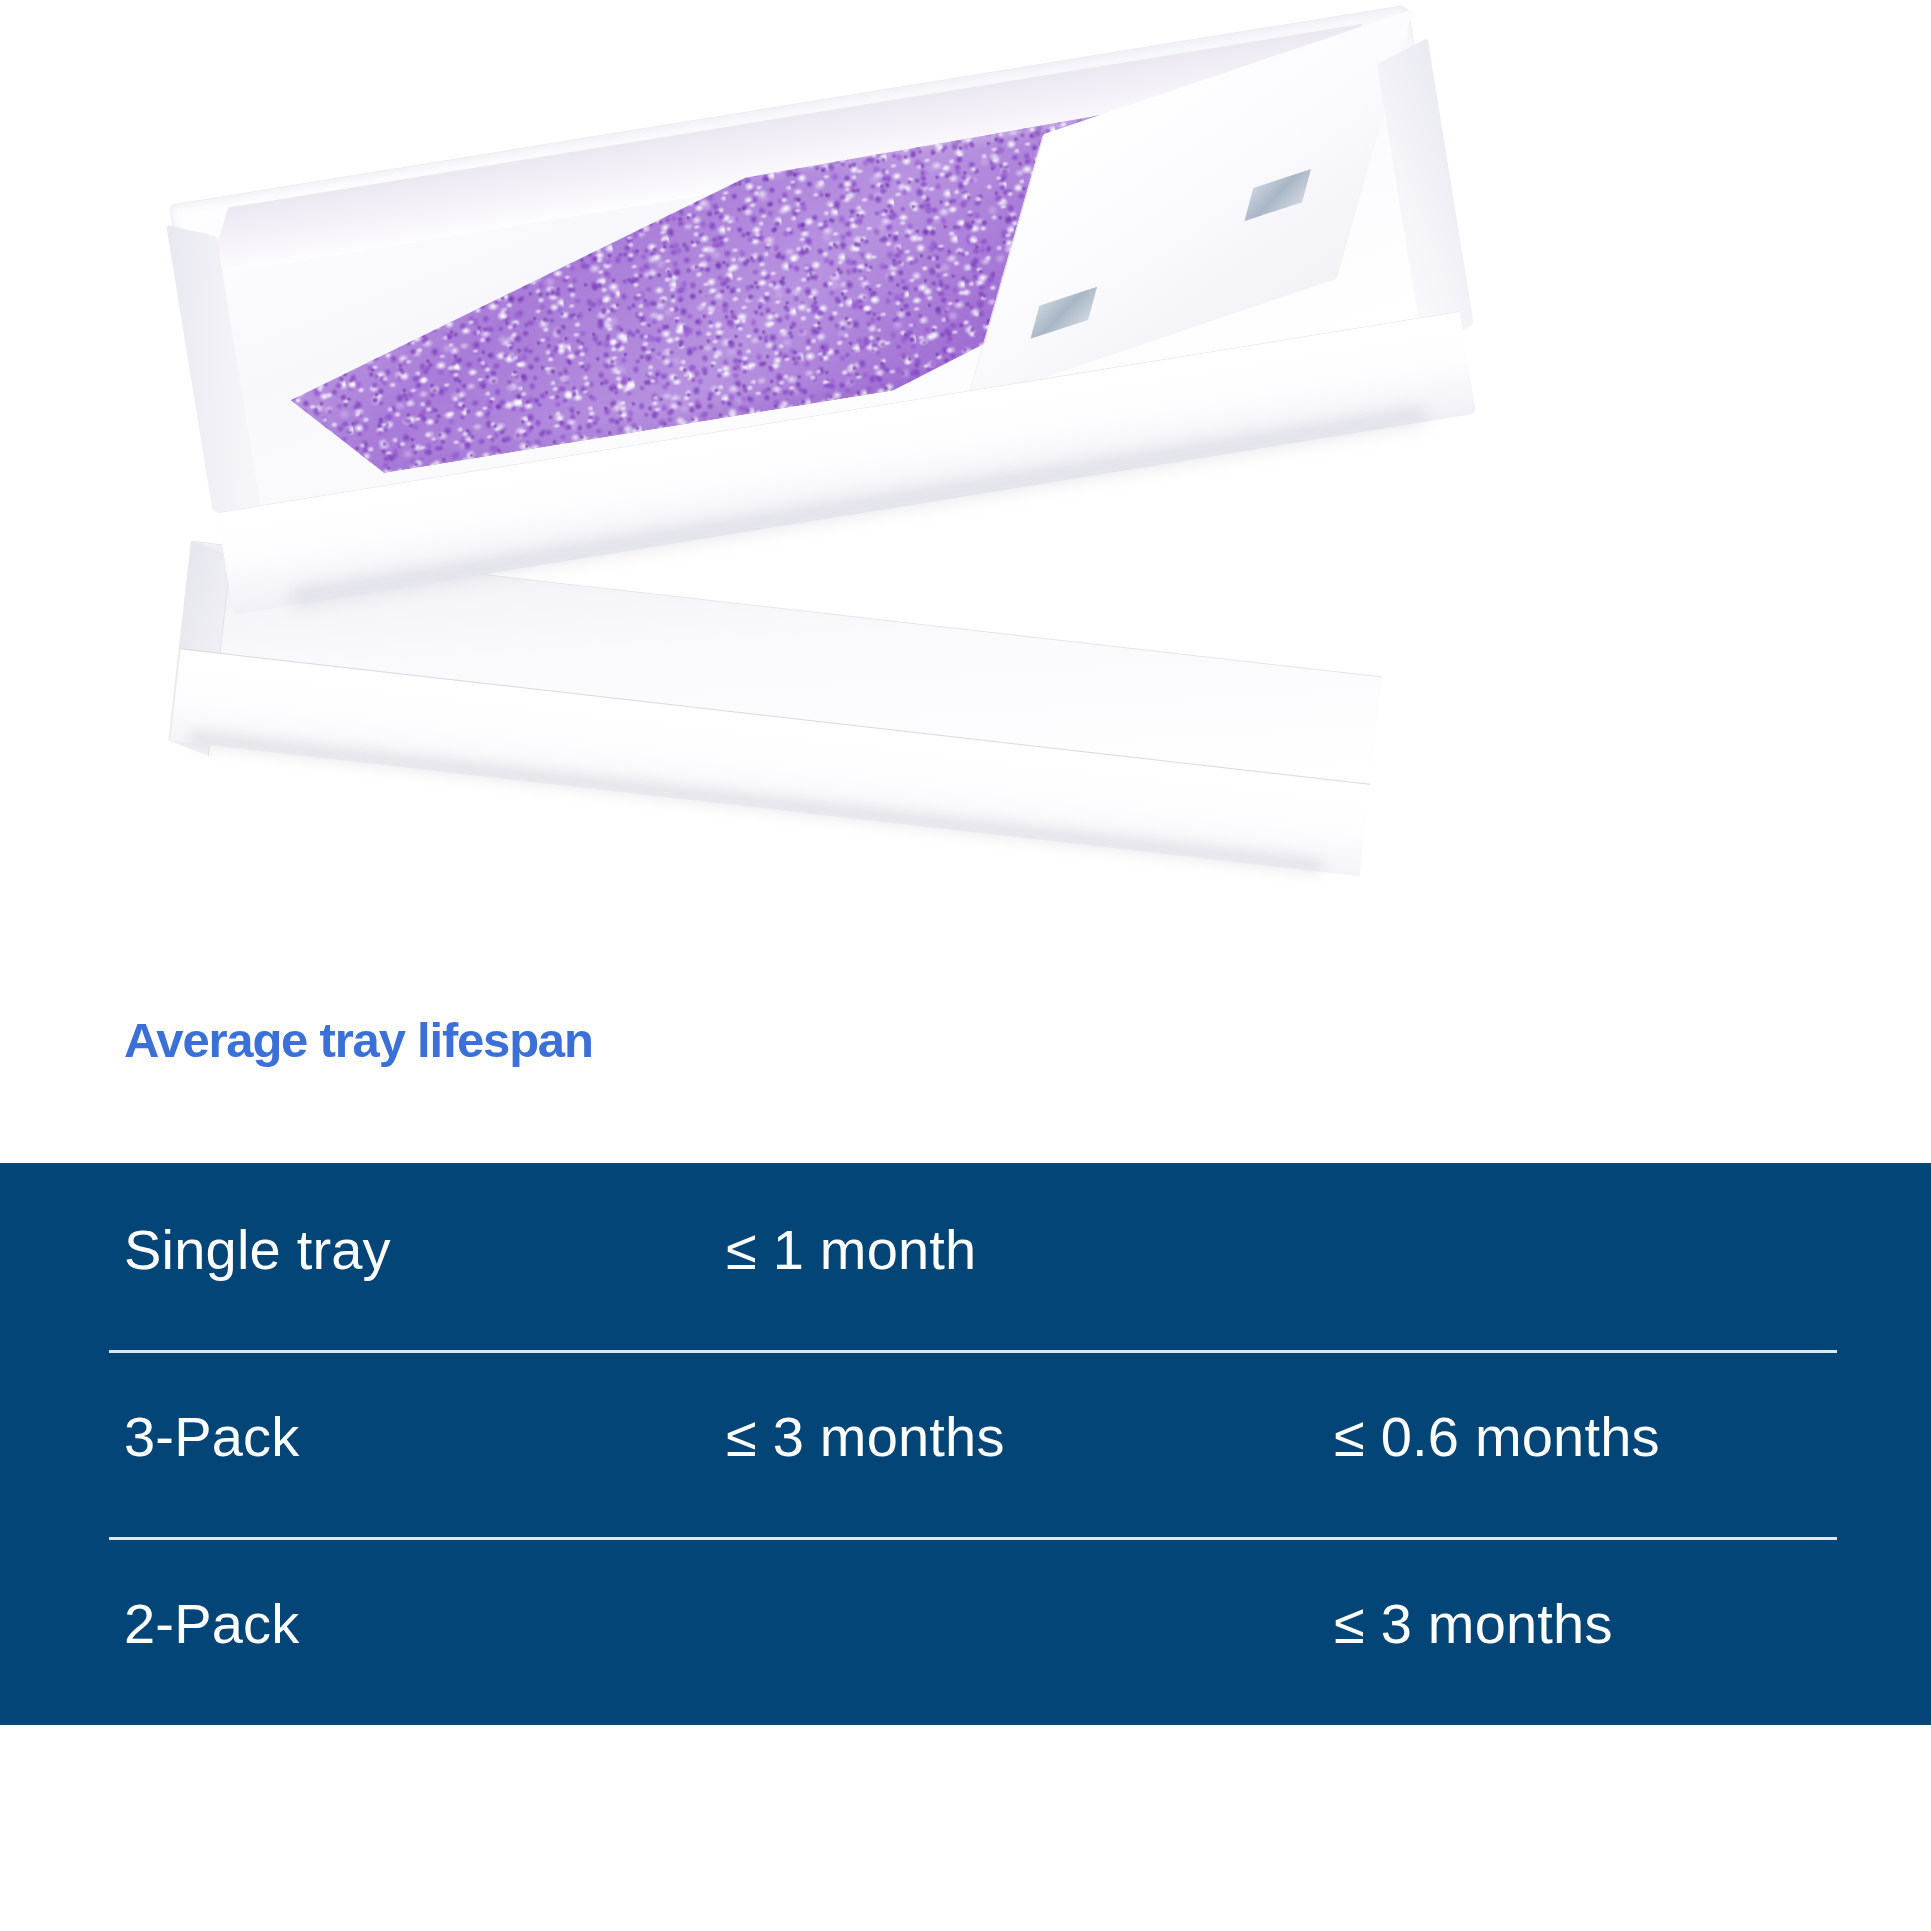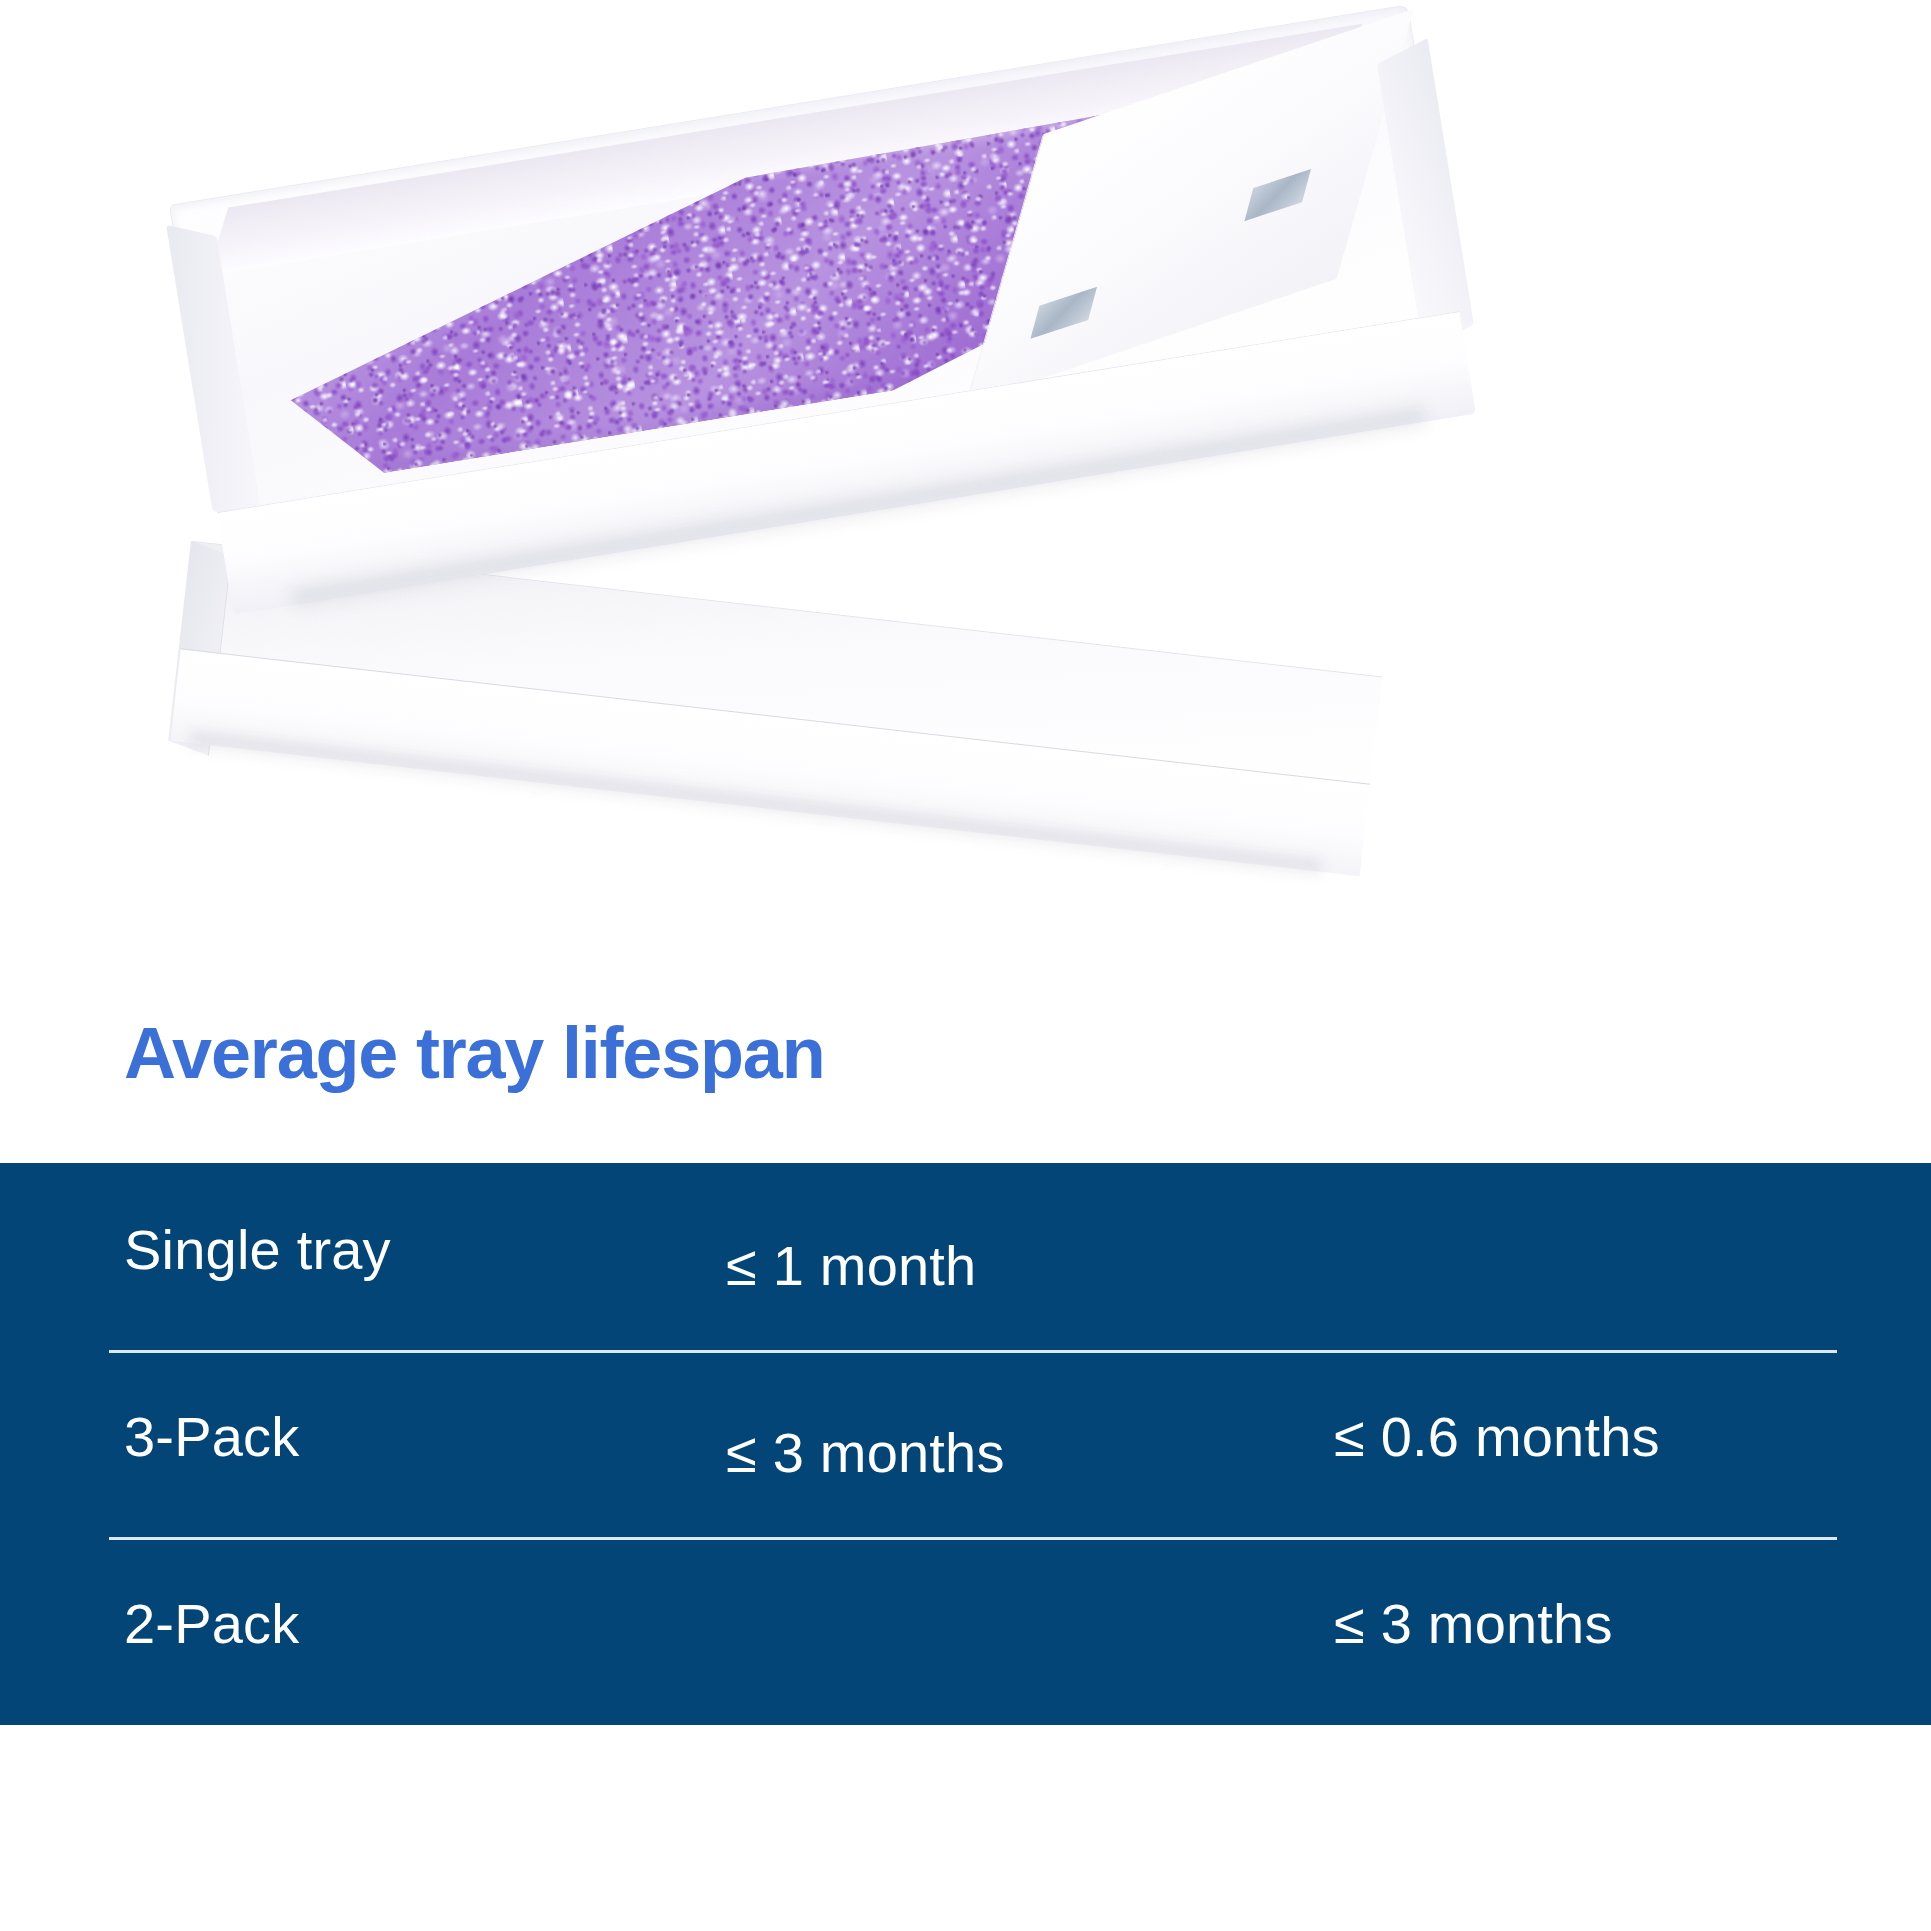--- a/index.html
+++ b/index.html
@@ -220,21 +220,21 @@
     left: 0;
     top: 966px;
     width: 1931px;
     height: 198px;
     background: #ffffff;
   }
   .title-text {
     position: absolute;
     left: 124px;
     top: 46px;
-    font-size: 72px;
+    font-size: 49px;
     font-weight: 700;
     letter-spacing: -1.2px;
     color: #3a70d8;
     white-space: nowrap;
   }
 
   
   .table-wrap {
     position: absolute;
     left: 0;
@@ -285,21 +285,21 @@
   .t-head .c2 { left: 1334px; }
 
   
   .t-body .cell {
     top: 54px;
     font-size: 56px;
     font-weight: 400;
     letter-spacing: 0.2px;
   }
   .t-body .c0 { left: 124px; }
-  .t-body .c1 { left: 726px; margin-top: 16px; }
+  .t-body .c1 { left: 726px; }
   .t-body .c2 { left: 1334px; }
 </style>
 </head>
 <body>
 
 <div class="photo-area">
   <div class="product-stage">
 
     <div class="tray-bottom">
       <div class="tb-inner"></div>

